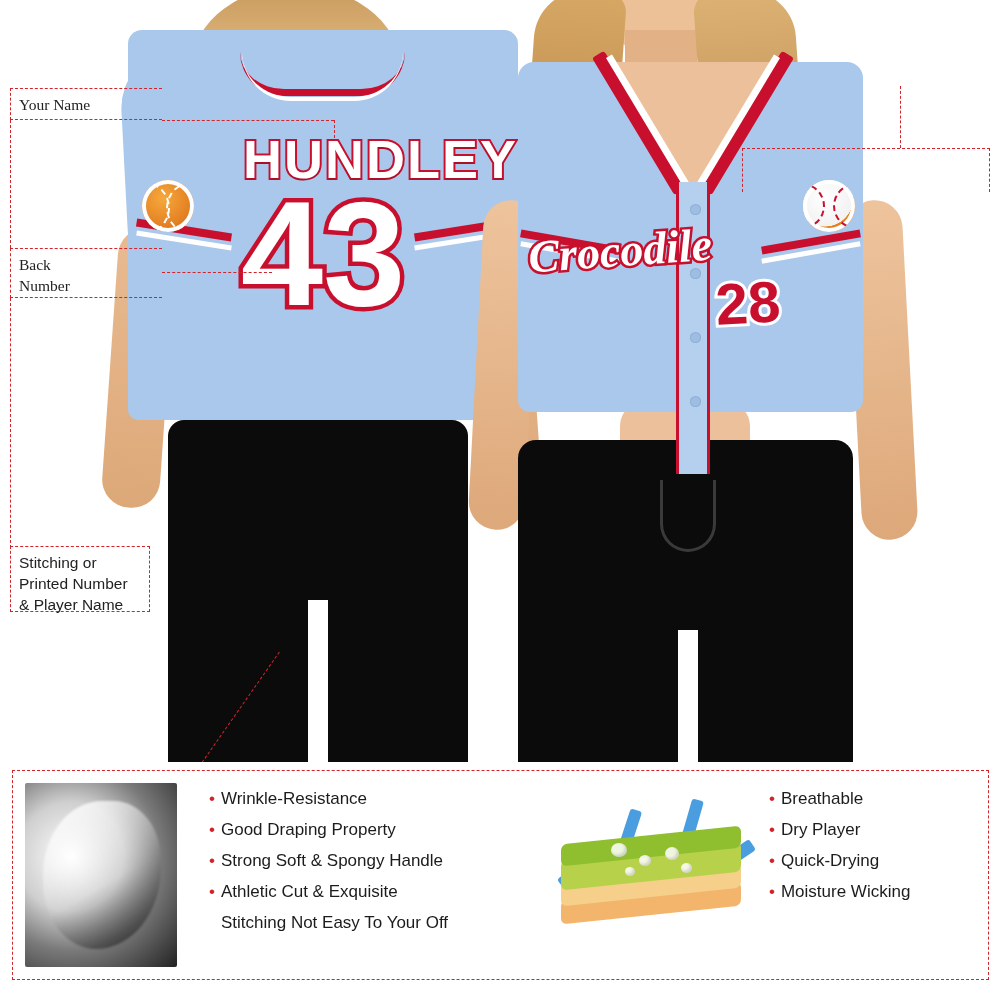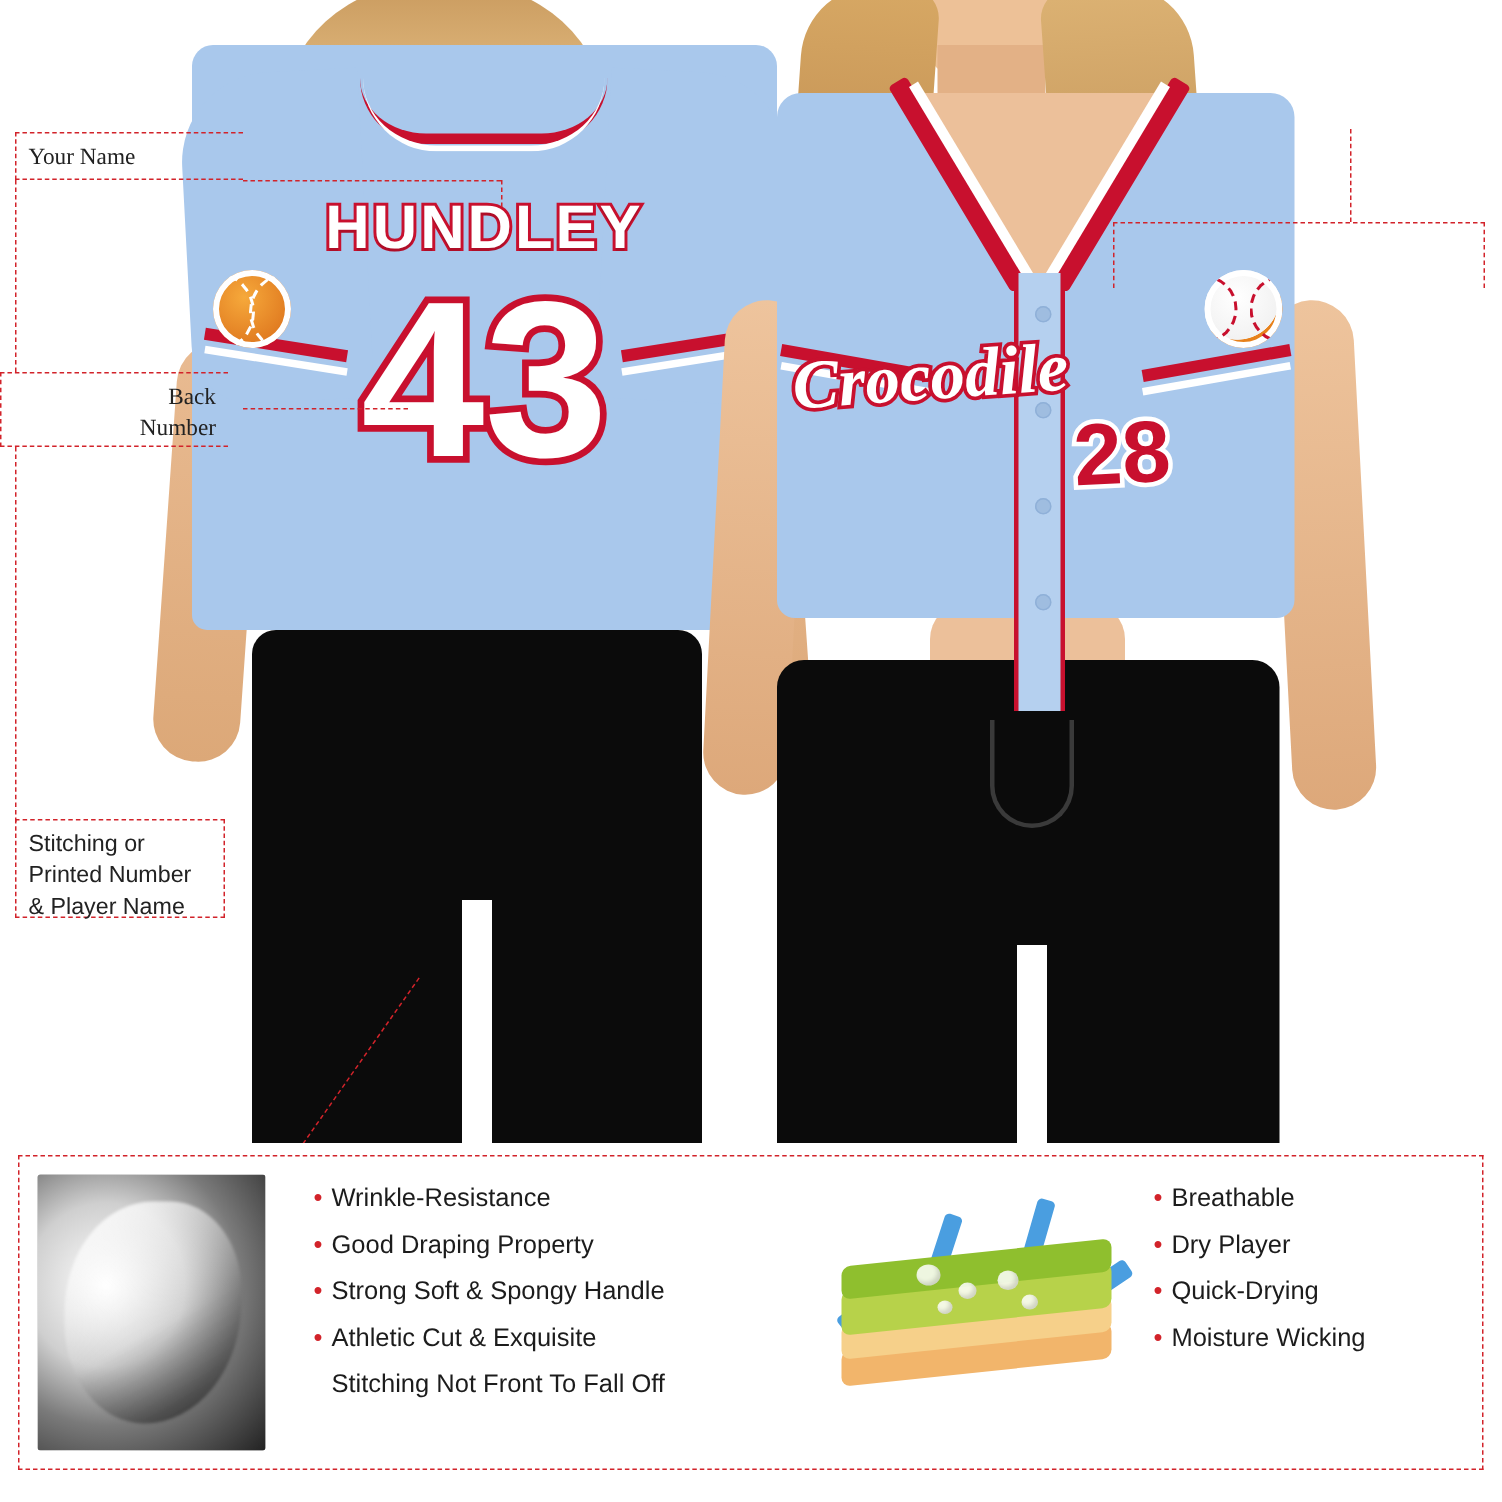--- a/index.html
+++ b/index.html
@@ -74,24 +74,24 @@
   .sleeve-trim-r { right: 8px; transform: rotate(-9deg); }
   .sleeve-trim-l2, .sleeve-trim-r2 {
     position: absolute; top: 208px; width: 96px; height: 0;
     border-top: 5px solid #ffffff;
   }
   .sleeve-trim-l2 { left: 8px; transform: rotate(9deg); }
   .sleeve-trim-r2 { right: 8px; transform: rotate(-9deg); }
 
   .name-back {
     position: absolute; left: 0; top: 98px; width: 390px;
-    text-align: center;
+    text-align: right;
     font-family: "Liberation Sans", sans-serif;
     font-weight: bold;
-    font-size: 41px;
+    font-size: 54px;
     letter-spacing: 2px;
     color: #ffffff;
     -webkit-text-stroke: 4px #c8102e;
     paint-order: stroke fill;
     text-shadow: 0 2px 0 rgba(0,0,0,.12);
   }
   .number-back {
     position: absolute; left: 0; top: 150px; width: 390px;
     text-align: center;
     font-weight: bold;
@@ -430,21 +430,21 @@
 
   <div class="callout" style="left:742px; top:148px; width:248px; height:44px; border-bottom:none;"></div>
   <div class="vline" style="left:900px; top:86px; height:62px;"></div>
 
   <div class="callout noborder-right" style="left:10px; top:88px; width:152px; height:32px;">
     <div>Your Name</div>
   </div>
   <div class="hline" style="left:162px; top:120px; width:172px;"></div>
   <div class="vline" style="left:334px; top:120px; height:18px;"></div>
 
-  <div class="callout noborder-right" style="left:0; top:248px; width:152px; height:50px;text-align:right;">
+  <div class="callout noborder-right" style="left:10px; top:248px; width:152px; height:50px;">
     <div>Back</div>
     <div>Number</div>
   </div>
   <div class="hline" style="left:162px; top:272px; width:110px;"></div>
 
   <div class="vline" style="left:10px; top:120px; height:128px;"></div>
   <div class="vline" style="left:10px; top:298px; height:250px;"></div>
 
   <div class="callout" style="left:10px; top:546px; width:140px; height:66px;">
     <div>Stitching or</div>
@@ -473,21 +473,21 @@
     <div class="row">
       <span class="dot">•</span>
       <span>Strong Soft &amp; Spongy Handle</span>
     </div>
     <div class="row">
       <span class="dot">•</span>
       <span>Athletic Cut &amp; Exquisite</span>
     </div>
     <div class="row nodot">
       <span class="dot">•</span>
-      <span>Stitching Not Front To Fall Off</span>
+      <span>Stitching Not Easy To Your Off</span>
     </div>
   </div>
 
   <div class="fabric-layers">
     <div class="arrow-blue" style="left:2px; top:66px; width:56px; height:13px; transform:rotate(-38deg);"></div>
     <div class="arrow-blue" style="left:52px; top:32px; width:48px; height:12px; transform:rotate(-72deg);"></div>
     <div class="arrow-blue" style="left:112px; top:24px; width:52px; height:12px; transform:rotate(-74deg);"></div>
     <div class="arrow-blue" style="left:150px; top:58px; width:54px; height:13px; transform:rotate(-34deg);"></div>
     <div class="layer l1"></div>
     <div class="layer l2"></div>

